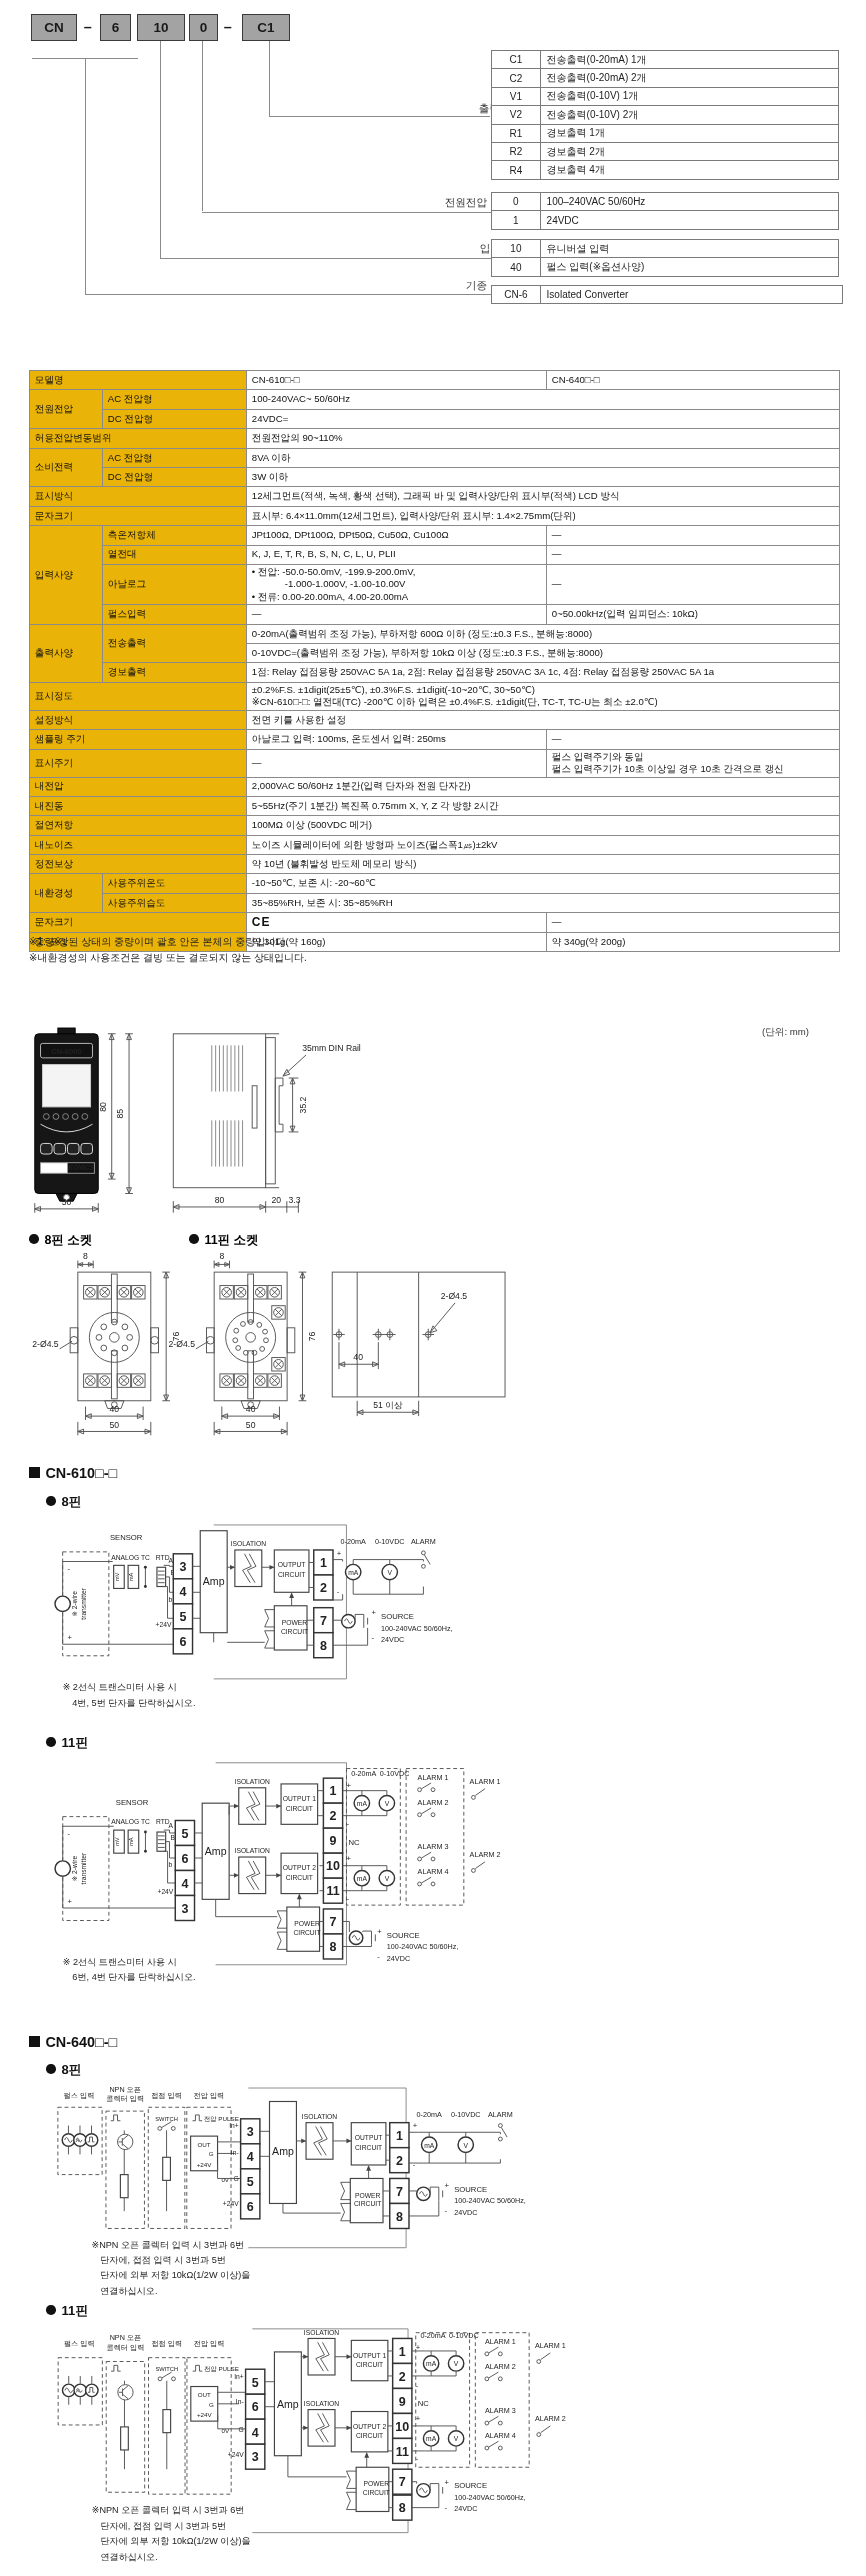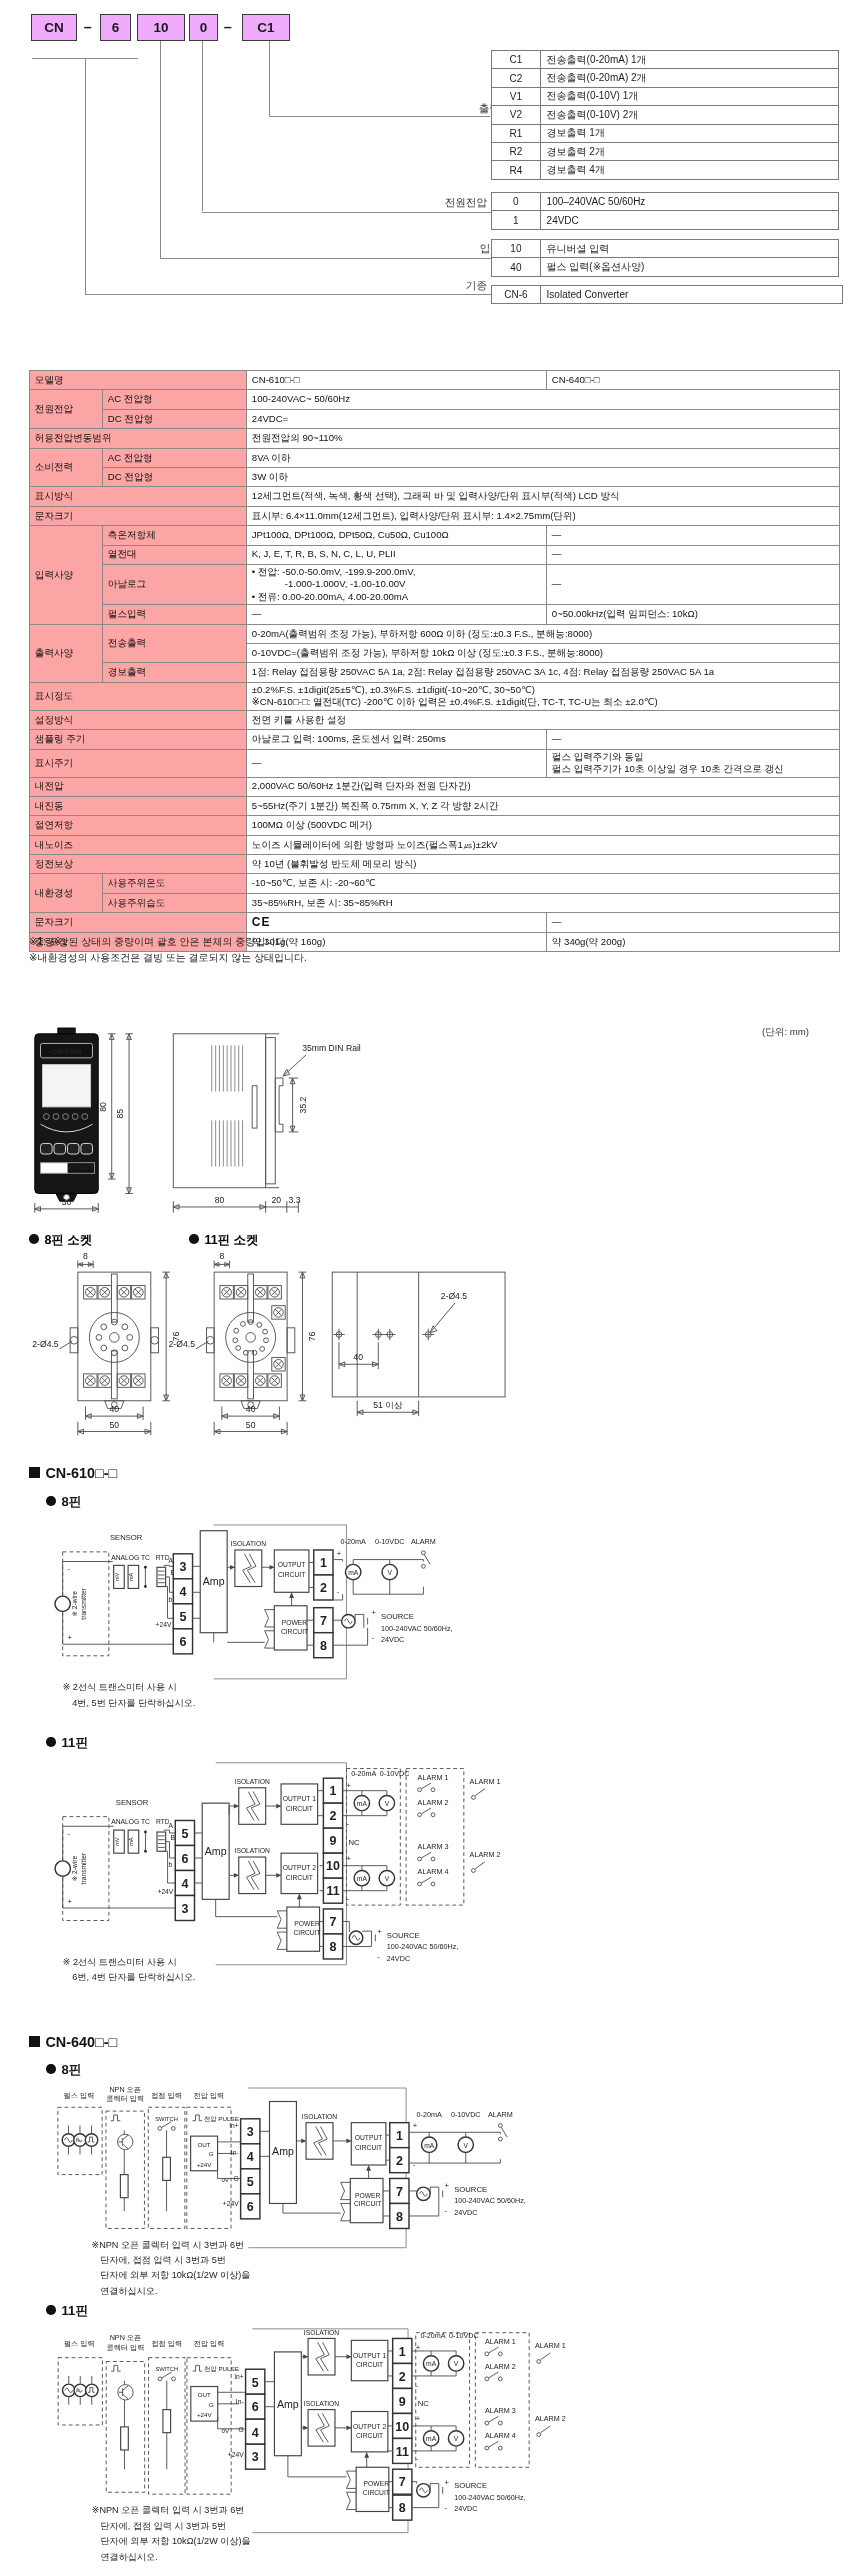--- a/index.html
+++ b/index.html
@@ -1,31 +1,31 @@
 <!DOCTYPE html>
 <html><head>
 <meta charset="utf-8">
 <style>
   html,body{margin:0;padding:0;background:#fff}
   .page{position:relative;width:866px;height:2576px;background:#fff;overflow:hidden;
         font-family:"Liberation Sans","DejaVu Sans",sans-serif;color:#1a1a1a}
   
-  .codebox{position:absolute;top:14.4px;height:25px;border:1.9px solid #3a3a3a;background:#f0abfc;
+  .codebox{position:absolute;top:14.4px;height:25px;border:1.9px solid #3a3a3a;background:#a3a3a3;
            font-size:13.5px;font-weight:bold;line-height:25px;text-align:center}
   .cdash{position:absolute;top:14.4px;height:27px;font-size:14.4px;font-weight:bold;line-height:27px;text-align:center}
   .oline{position:absolute;background:#8a8a8a}
   .olabel{position:absolute;font-size:10.6px;color:#333;text-align:right;width:73px}
   .otable{position:absolute;border-collapse:collapse;background:#fff;border:1.9px solid #5a5a5a}
   .otable td{border:1px solid #7a7a7a;font-size:10px;padding:1px 5.8px;height:15.4px;color:#222}
   .otable td.c{width:44px;text-align:center;padding:1px 1.9px}
   
   table.spec{position:absolute;left:29px;top:370px;width:810px;border-collapse:collapse;
              border:1.9px solid #555;table-layout:fixed}
   .spec td{border:1px solid #8a8a8a;font-size:9.6px;padding:1px 4.8px;color:#111;line-height:1.3;height:16.4px;vertical-align:middle;overflow:hidden}
-  .spec td.l{background:#fca5a5}
+  .spec td.l{background:#eab308}
   .spec .ind{padding-left:33px}
   .spec .ce{font-weight:bold;font-size:12px;letter-spacing:1px}
   .fn{position:absolute;left:29px;font-size:10px;color:#222}
   
   .sech{position:absolute;left:29px;font-size:14.4px;font-weight:bold;color:#111}
   .sq{display:inline-block;width:10.6px;height:10.6px;background:#111;margin-right:5.8px}
   .pinh{position:absolute;left:46px;font-size:13px;font-weight:bold;color:#111}
   .dot{display:inline-block;width:9.6px;height:9.6px;background:#111;border-radius:50%;margin-right:5.8px}
   .unit{position:absolute;font-size:9.6px;color:#333}
   .skh{position:absolute;font-size:12.5px;font-weight:bold;color:#000000}

